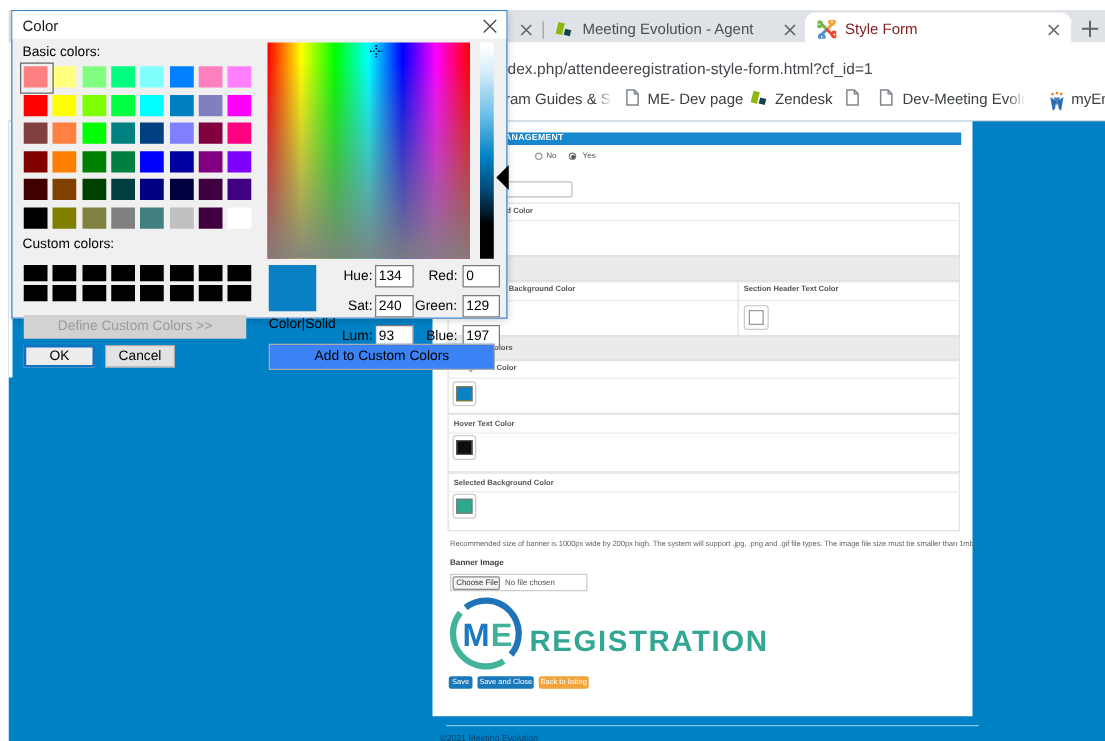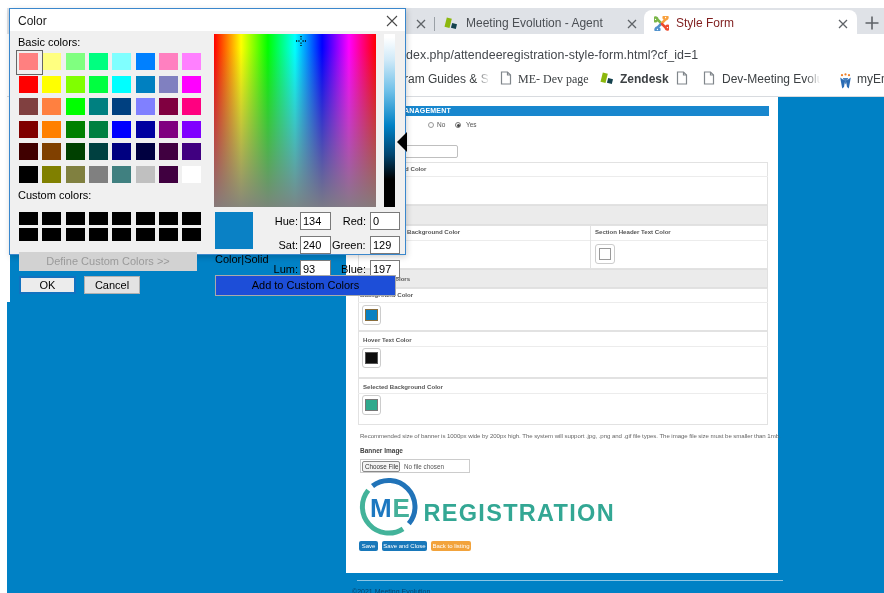--- a/index.html
+++ b/index.html
@@ -47,26 +47,26 @@
   </svg>
 
 <div class="abs" style="left:406px;top:48px;font-size:12.4px;color:#43474c;letter-spacing:0.05px;">dex.php/attendeeregistration-style-form.html?cf_id=1</div>
 
 <div class="abs" style="left:404px;top:72px;width:88px;height:15px;overflow:hidden;font-size:12px;color:#3c4043;white-space:nowrap;">ram Guides &amp; Sc</div>
 <div class="abs" style="left:476px;top:70px;width:17px;height:17px;background:linear-gradient(to right, rgba(255,255,255,0), #fff 80%);"></div>
 <svg class="abs" style="left:500px;top:71px;" width="12" height="14" viewBox="0 0 12 14">
     <path d="M1.5 1 H7.5 L10.5 4 V13 H1.5 Z" fill="none" stroke="#80868b" stroke-width="1.2"></path>
     <path d="M7.5 1 V4 H10.5" fill="none" stroke="#80868b" stroke-width="1.2"></path>
   </svg>
-<div class="abs" style="left:518px;top:72px;font-size:12px;color:#3c4043;font-family:Liberation Serif, serif;">ME- Dev page</div>
+<div class="abs" style="left:518px;top:72px;font-size:12px;color:#3c4043;">ME- Dev page</div>
 <svg class="abs" style="left:600px;top:72px;" width="14" height="14">
   <rect x="1.5" y="1" width="5.2" height="9.5" fill="#8cb80e" transform="rotate(14 4 6)"></rect>
   <rect x="7.5" y="6.5" width="5" height="5" fill="#14424e" transform="rotate(14 10 9)"></rect>
 </svg>
-<div class="abs" style="left:620px;top:72px;font-size:12px;color:#3c4043;font-weight:bold;">Zendesk</div>
+<div class="abs" style="left:620px;top:72px;font-size:12px;color:#3c4043;">Zendesk</div>
 <svg class="abs" style="left:676px;top:71px;" width="12" height="14" viewBox="0 0 12 14">
     <path d="M1.5 1 H7.5 L10.5 4 V13 H1.5 Z" fill="none" stroke="#80868b" stroke-width="1.2"></path>
     <path d="M7.5 1 V4 H10.5" fill="none" stroke="#80868b" stroke-width="1.2"></path>
   </svg>
 <svg class="abs" style="left:703px;top:71px;" width="12" height="14" viewBox="0 0 12 14">
     <path d="M1.5 1 H7.5 L10.5 4 V13 H1.5 Z" fill="none" stroke="#80868b" stroke-width="1.2"></path>
     <path d="M7.5 1 V4 H10.5" fill="none" stroke="#80868b" stroke-width="1.2"></path>
   </svg>
 <div class="abs" style="left:722px;top:72px;width:101px;height:15px;overflow:hidden;font-size:12px;color:#3c4043;white-space:nowrap;">Dev-Meeting Evolutio</div>
 <div class="abs" style="left:806px;top:70px;width:18px;height:17px;background:linear-gradient(to right, rgba(255,255,255,0), #fff 80%);"></div>
@@ -265,14 +265,14 @@
   <div class="abs" style="left:322px;top:206px;width:34px;font-size:11px;color:#000;text-align:right;">Red:</div>
   <div class="abs" style="left:360px;top:203px;width:26px;height:16px;border:1px solid #7a7a7a;background:#fff;font-size:11px;color:#000;padding-left:2px;line-height:16px;">0</div>
   <div class="abs" style="left:322px;top:230px;width:34px;font-size:11px;color:#000;text-align:left;">Green:</div>
   <div class="abs" style="left:360px;top:227px;width:26px;height:16px;border:1px solid #7a7a7a;background:#fff;font-size:11px;color:#000;padding-left:2px;line-height:16px;">129</div>
   <div class="abs" style="left:322px;top:254px;width:34px;font-size:11px;color:#000;text-align:right;">Blue:</div>
   <div class="abs" style="left:360px;top:251px;width:26px;height:16px;border:1px solid #7a7a7a;background:#fff;font-size:11px;color:#000;padding-left:2px;line-height:16px;">197</div>
 
   <div class="abs" style="left:9px;top:243px;width:178px;height:19px;background:#d2d2d2;color:#9a9a9a;font-size:11px;text-align:center;line-height:19px;">Define Custom Colors &gt;&gt;</div>
   <div class="abs" style="left:9px;top:267px;width:57px;height:18px;background:#ececec;border:2px solid #1272c0;box-sizing:border-box;color:#000;font-size:11px;text-align:center;line-height:14px;">OK</div>
   <div class="abs" style="left:74px;top:267px;width:56px;height:18px;background:#e3e3e3;border:1px solid #b0b0b0;box-sizing:border-box;color:#000;font-size:11px;text-align:center;line-height:16px;">Cancel</div>
-  <div class="abs" style="left:205px;top:266px;width:181px;height:21px;background:#1d4ed8;border:1px solid #aaa;box-sizing:border-box;color:#000;font-size:11px;text-align:center;line-height:19px;">Add to Custom Colors</div>
+  <div class="abs" style="left:205px;top:266px;width:181px;height:21px;background:#3b82f6;border:1px solid #aaa;box-sizing:border-box;color:#000;font-size:11px;text-align:center;line-height:19px;">Add to Custom Colors</div>
 </div>
 
 </body></html>

